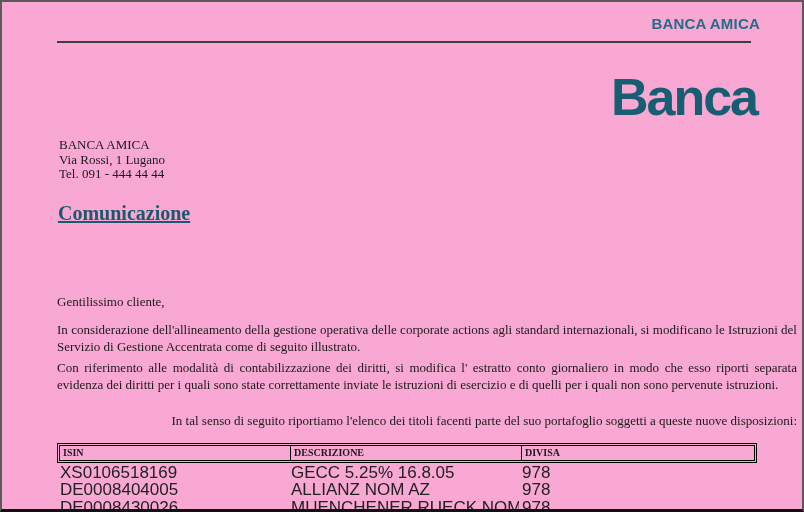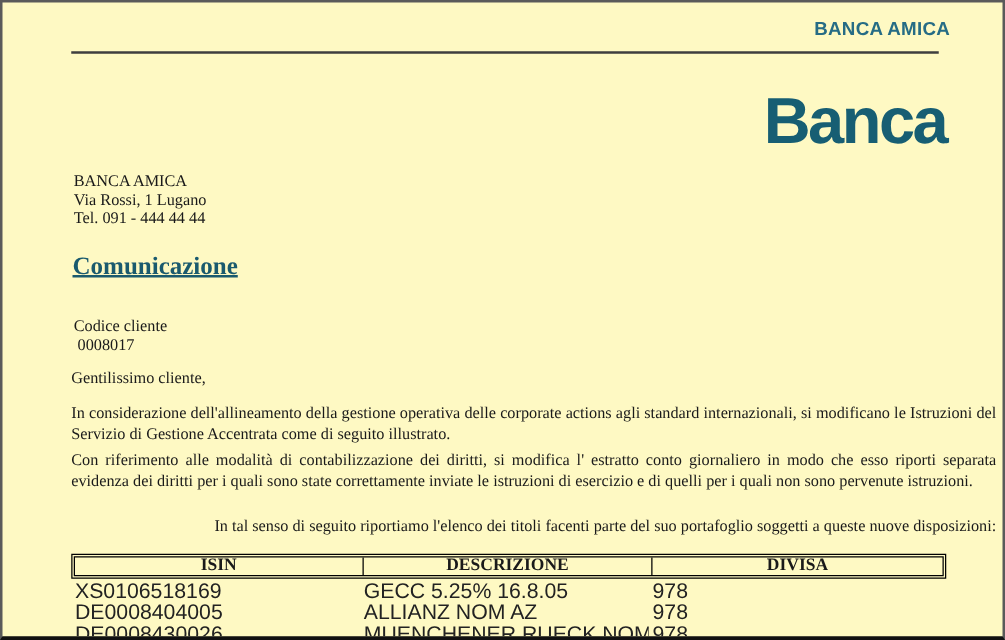--- a/index.html
+++ b/index.html
@@ -1,21 +1,21 @@
 <!DOCTYPE html>
 <html><head>
 <meta charset="utf-8">
 <style>
   * { margin: 0; padding: 0; box-sizing: border-box; }
   html, body { background: #e8e8e8; }
   .page {
     position: relative;
     width: 804px;
     height: 512px;
-    background: #fef9c3;
+    background: #f9a8d4;
     border: 2px solid #5a5a5a;
     border-bottom: 3px solid #111111;
     overflow: hidden;
     font-family: "Liberation Serif", serif;
     color: #1a1a1a;
   }
   .brand {
     position: absolute;
     top: 13px;
     right: 42px;
@@ -91,24 +91,23 @@
     border: 1px solid #000;
     padding: 1px;
   }
   .tbl-head-row {
     display: flex;
     border: 1px solid #000;
   }
   .th {
     font-family: "Liberation Serif", serif;
     font-weight: 700;
-    font-size: 14px;
+    font-size: 10px;
     line-height: 14px;
     padding: 0 3px;
-    text-align: center;
   }
   .th.c1, .th.c2 { border-right: 1px solid #000; }
   .c1 { flex: 0 0 231px; }
   .c2 { flex: 0 0 231px; }
   .c3 { flex: 1 1 auto; }
   .tbl-row {
     display: flex;
     height: 17.5px;
     align-items: flex-end;
   }
@@ -134,24 +133,20 @@
   <div class="logo" style="color: rgb(23, 94, 115);">Banca</div>
 
   <div class="sender">
     <div>BANCA AMICA</div>
     <div>Via Rossi, 1 Lugano</div>
     <div>Tel. 091 - 444 44 44</div>
   </div>
 
   <h1 class="title" style="color: rgb(26, 90, 110);">Comunicazione</h1>
 
-  <div class="codice">
-    <div>Codice cliente</div>
-    <div class="code-val">0008017</div>
-  </div>
 
   <p class="para salutation">Gentilissimo cliente,</p>
 
   <p class="para p1">In considerazione dell'allineamento della gestione operativa delle corporate actions agli standard internazionali, si modificano le Istruzioni del Servizio di Gestione Accentrata come di seguito illustrato.</p>
 
   <p class="para p2">Con riferimento alle modalità di contabilizzazione dei diritti, si modifica l' estratto conto giornaliero in modo che esso riporti separata evidenza dei diritti per i quali sono state correttamente inviate le istruzioni di esercizio e di quelli per i quali non sono pervenute istruzioni.</p>
 
   <p class="para p3">In tal senso di seguito riportiamo l'elenco dei titoli facenti parte del suo portafoglio soggetti a queste nuove disposizioni:</p>
 
   <div class="tbl">

